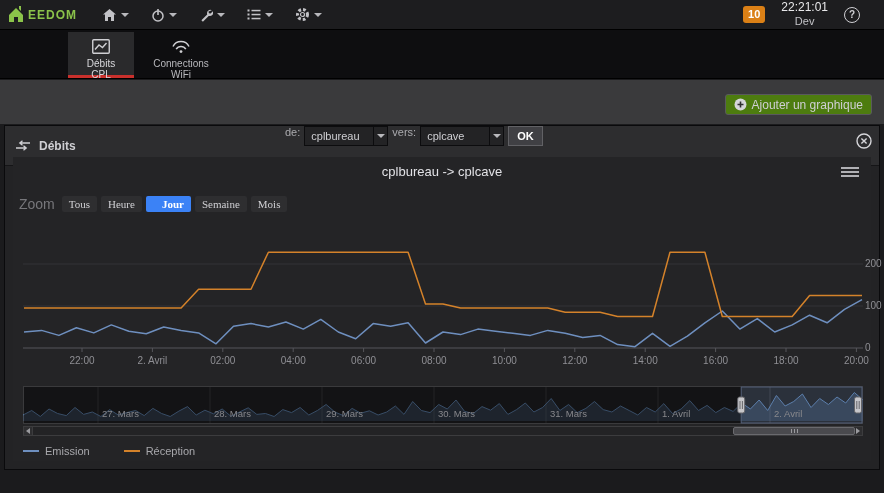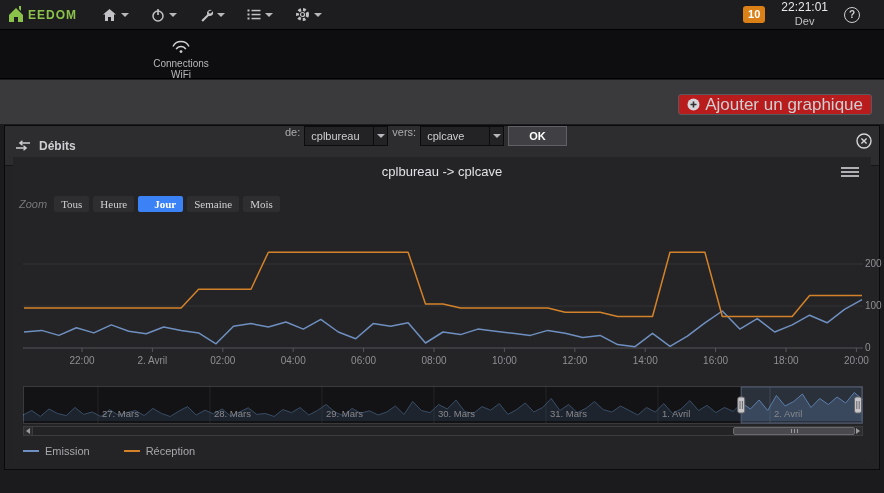--- a/index.html
+++ b/index.html
@@ -34,51 +34,51 @@
   .tab { position:absolute; top:2px; height:46px; padding:5px 9px 0 9px; text-align:center;
     font-size:10px; color:#b8b8bc; cursor:pointer; }
   .tab .tab-icon { height:18px; display:flex; align-items:center; justify-content:center; margin-bottom:3px; }
   .tab.active { background:#2a2a2c; border-bottom:3px solid #c9302c; color:#d8d8dc; }
   .tab-debits { left:68px; width:66px; }
   .tab-wifi { left:136px; width:90px; }
 
   
   .gray-band { position:absolute; top:80px; left:0; right:0; height:44px; background:#3a3a3c; }
   .add-btn { position:absolute; top:94px; right:12px; height:21px;
-    background:#b91c1c; border:1px solid #59595d; border-radius:3px;
-    color:#cfcfd3; font-size:17px; display:flex; align-items:center; gap:5px;
+    background:#4d7c0f; border:1px solid #59595d; border-radius:3px;
+    color:#cfcfd3; font-size:12px; display:flex; align-items:center; gap:5px;
     padding:0 8px; cursor:pointer; }
 
   
   .panel { position:absolute; top:125px; left:4px; right:4px; height:345px;
     background:#232325; border:1px solid #0a0a0c; }
   .panel-header { height:40px; background:#2d2d2f; border-bottom:1px solid #151517;
     display:flex; align-items:center; position:relative; }
   .swap-wrap { margin-left:10px; display:flex; align-items:center; cursor:pointer; }
   .panel-title { margin-left:8px; font-size:12px; font-weight:bold; color:#cfcfd3; }
   .header-controls { position:absolute; left:242px; top:0; height:100%;
     display:flex; align-items:flex-start; gap:4px;margin-left:38px; }
   .hdr-label { font-size:11px; color:#aaaaae; }
   .select { width:84px; height:20px; background:#232325; border:1px solid #0c0c0e;
     color:#cfcfd3; font-size:11px; display:flex; align-items:center; cursor:pointer; position:relative; }
   .select .sel-text { padding-left:6px; flex:1; white-space:nowrap; overflow:hidden; }
   .select .sel-caret { width:14px; height:100%; display:flex; align-items:center; justify-content:center;
     border-left:1px solid #0c0c0e; }
-  .ok-btn { height:20px; padding:0 20px; background:#404044; border:1px solid #616165;
+  .ok-btn { height:20px; padding:0 8px; background:#404044; border:1px solid #616165;
     color:#fff; font-size:11px; font-weight:bold; display:flex; align-items:center; cursor:pointer; }
   .close-wrap { position:absolute; right:7px; top:7px; cursor:pointer; }
 
   
   .chart-wrap { position:absolute; top:31px; left:8px; right:8px; bottom:8px; background:#242426; }
   .chart-title { position:absolute; top:7px; left:0; right:0; text-align:center;
     font-size:13px; color:#e2e2e6; }
   .export-btn { position:absolute; top:8px; right:12px; width:18px; cursor:pointer; }
   .export-btn div { height:2px; background:#b0b0b4; margin:2px 0; }
   .zoom-row { position:absolute; top:39px; left:6px; display:flex; align-items:center; gap:4px; }
-  .zoom-label { font-size:11px; color:#77777b; margin-right:3px;font-style:italic; }
+  .zoom-label { font-size:14px; color:#77777b; margin-right:3px; }
   .zoom-btn { font-size:11px; color:#d0d0d4; background:#2e2e30; padding:2px 7px;
     border-radius:2px; cursor:pointer;font-family:Liberation Serif, serif; }
   .zoom-btn.active { color:#fff; font-weight:bold; background:#3b82f6;padding-left:16px; }
   #main-svg { position:absolute; top:70px; left:10px; }
   .y-label { position:absolute; left:852px; width:26px; font-size:10px; color:#8f8f94; }
   .x-label { position:absolute; font-size:10px; color:#8f8f94; transform:translateX(-50%); top:198px; }
   #nav-svg { position:absolute; top:229px; left:10px; cursor:ew-resize; }
   .nav-date { position:absolute; top:251px; font-size:9.5px; color:#88888c; pointer-events:none; }
 
   
@@ -155,20 +155,29 @@
     <div class="badge">10</div>
     <div class="clock">
       <div class="time">22:21:01</div>
       <div class="env">Dev</div>
     </div>
     <div class="help-circle">?</div>
   </div>
 </div>
 
 <div class="tabsbar">
+  <div class="tab tab-debits active">
+    <div class="tab-icon">
+      <svg width="18" height="15" viewBox="0 0 18 15">
+        <rect x="0.75" y="0.75" width="16.5" height="13.5" rx="1" fill="none" stroke="#d0d0d4" stroke-width="1.4"></rect>
+        <polyline points="3,10.5 7,6 10.5,8.5 14.5,4" fill="none" stroke="#d0d0d4" stroke-width="1.4"></polyline>
+      </svg>
+    </div>
+    <span>Débits CPL</span>
+  </div>
   <div class="tab tab-wifi">
     <div class="tab-icon">
       <svg width="20" height="15" viewBox="0 0 20 15">
         <path d="M2 7.5 A9 9 0 0 1 18 7.5" fill="none" stroke="#d0d0d4" stroke-width="1.5"></path>
         <path d="M5.2 10.2 A5.6 5.6 0 0 1 14.8 10.2" fill="none" stroke="#d0d0d4" stroke-width="1.5"></path>
         <circle cx="10" cy="12.6" r="1.4" fill="#d0d0d4"></circle>
       </svg>
     </div>
     <span>Connections WiFi</span>
   </div>

